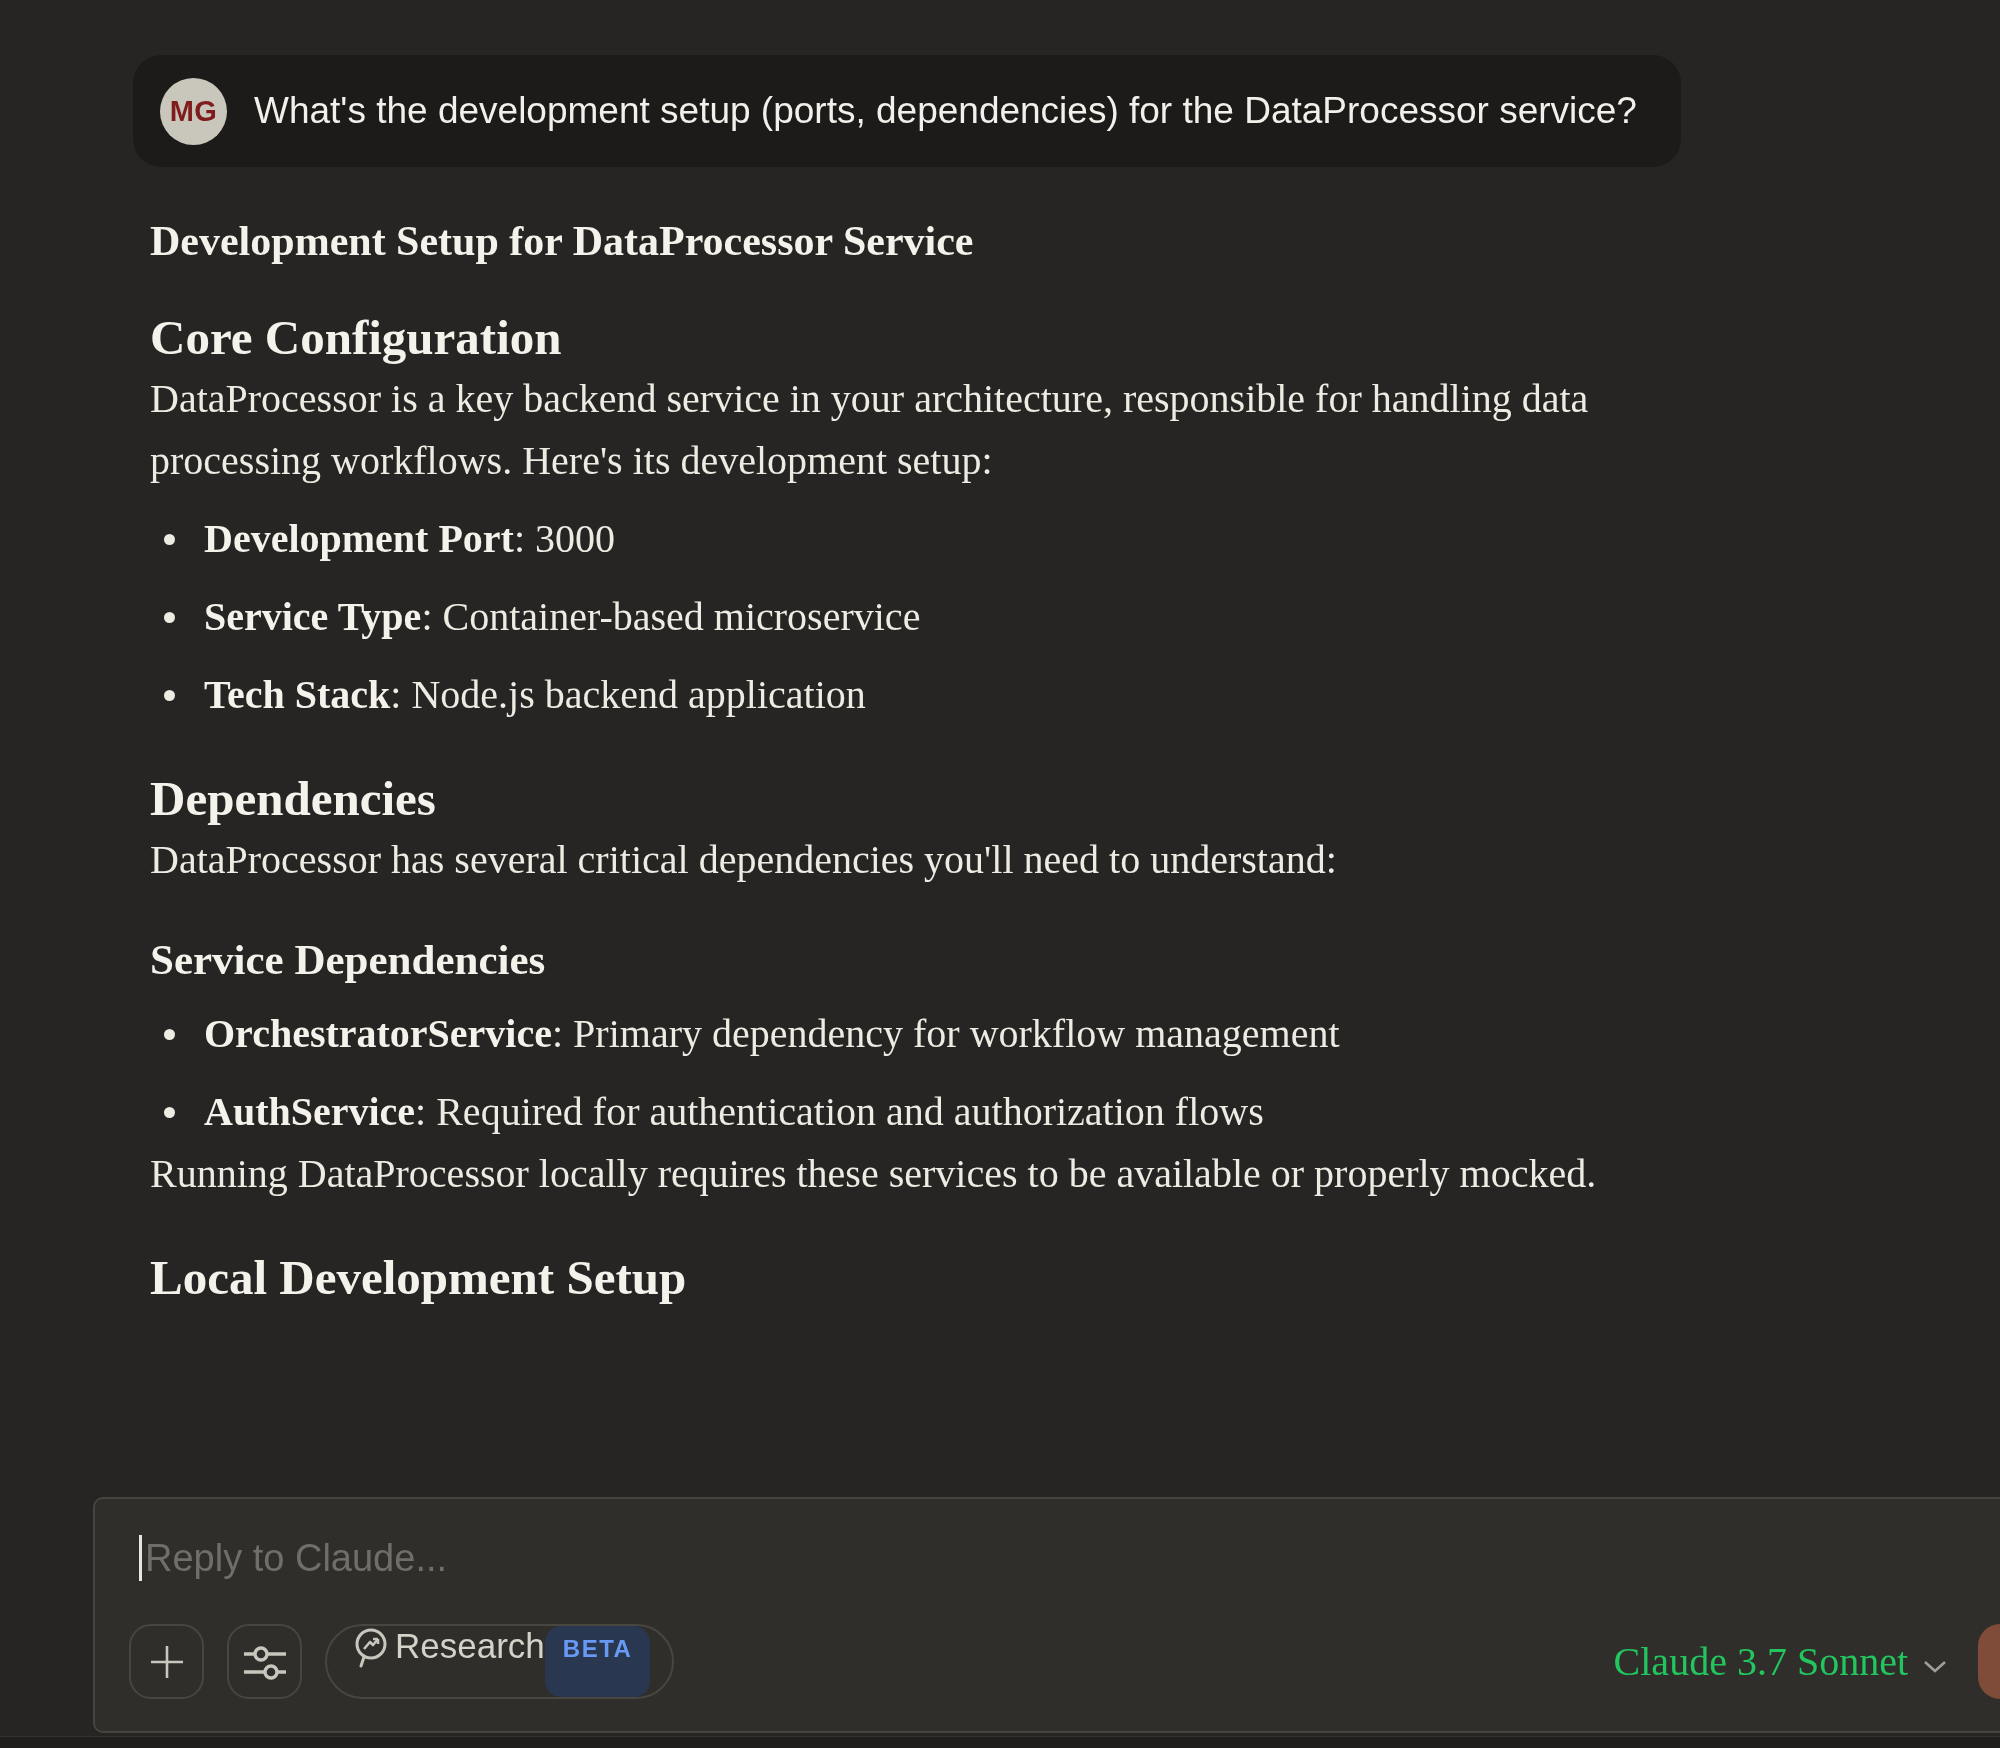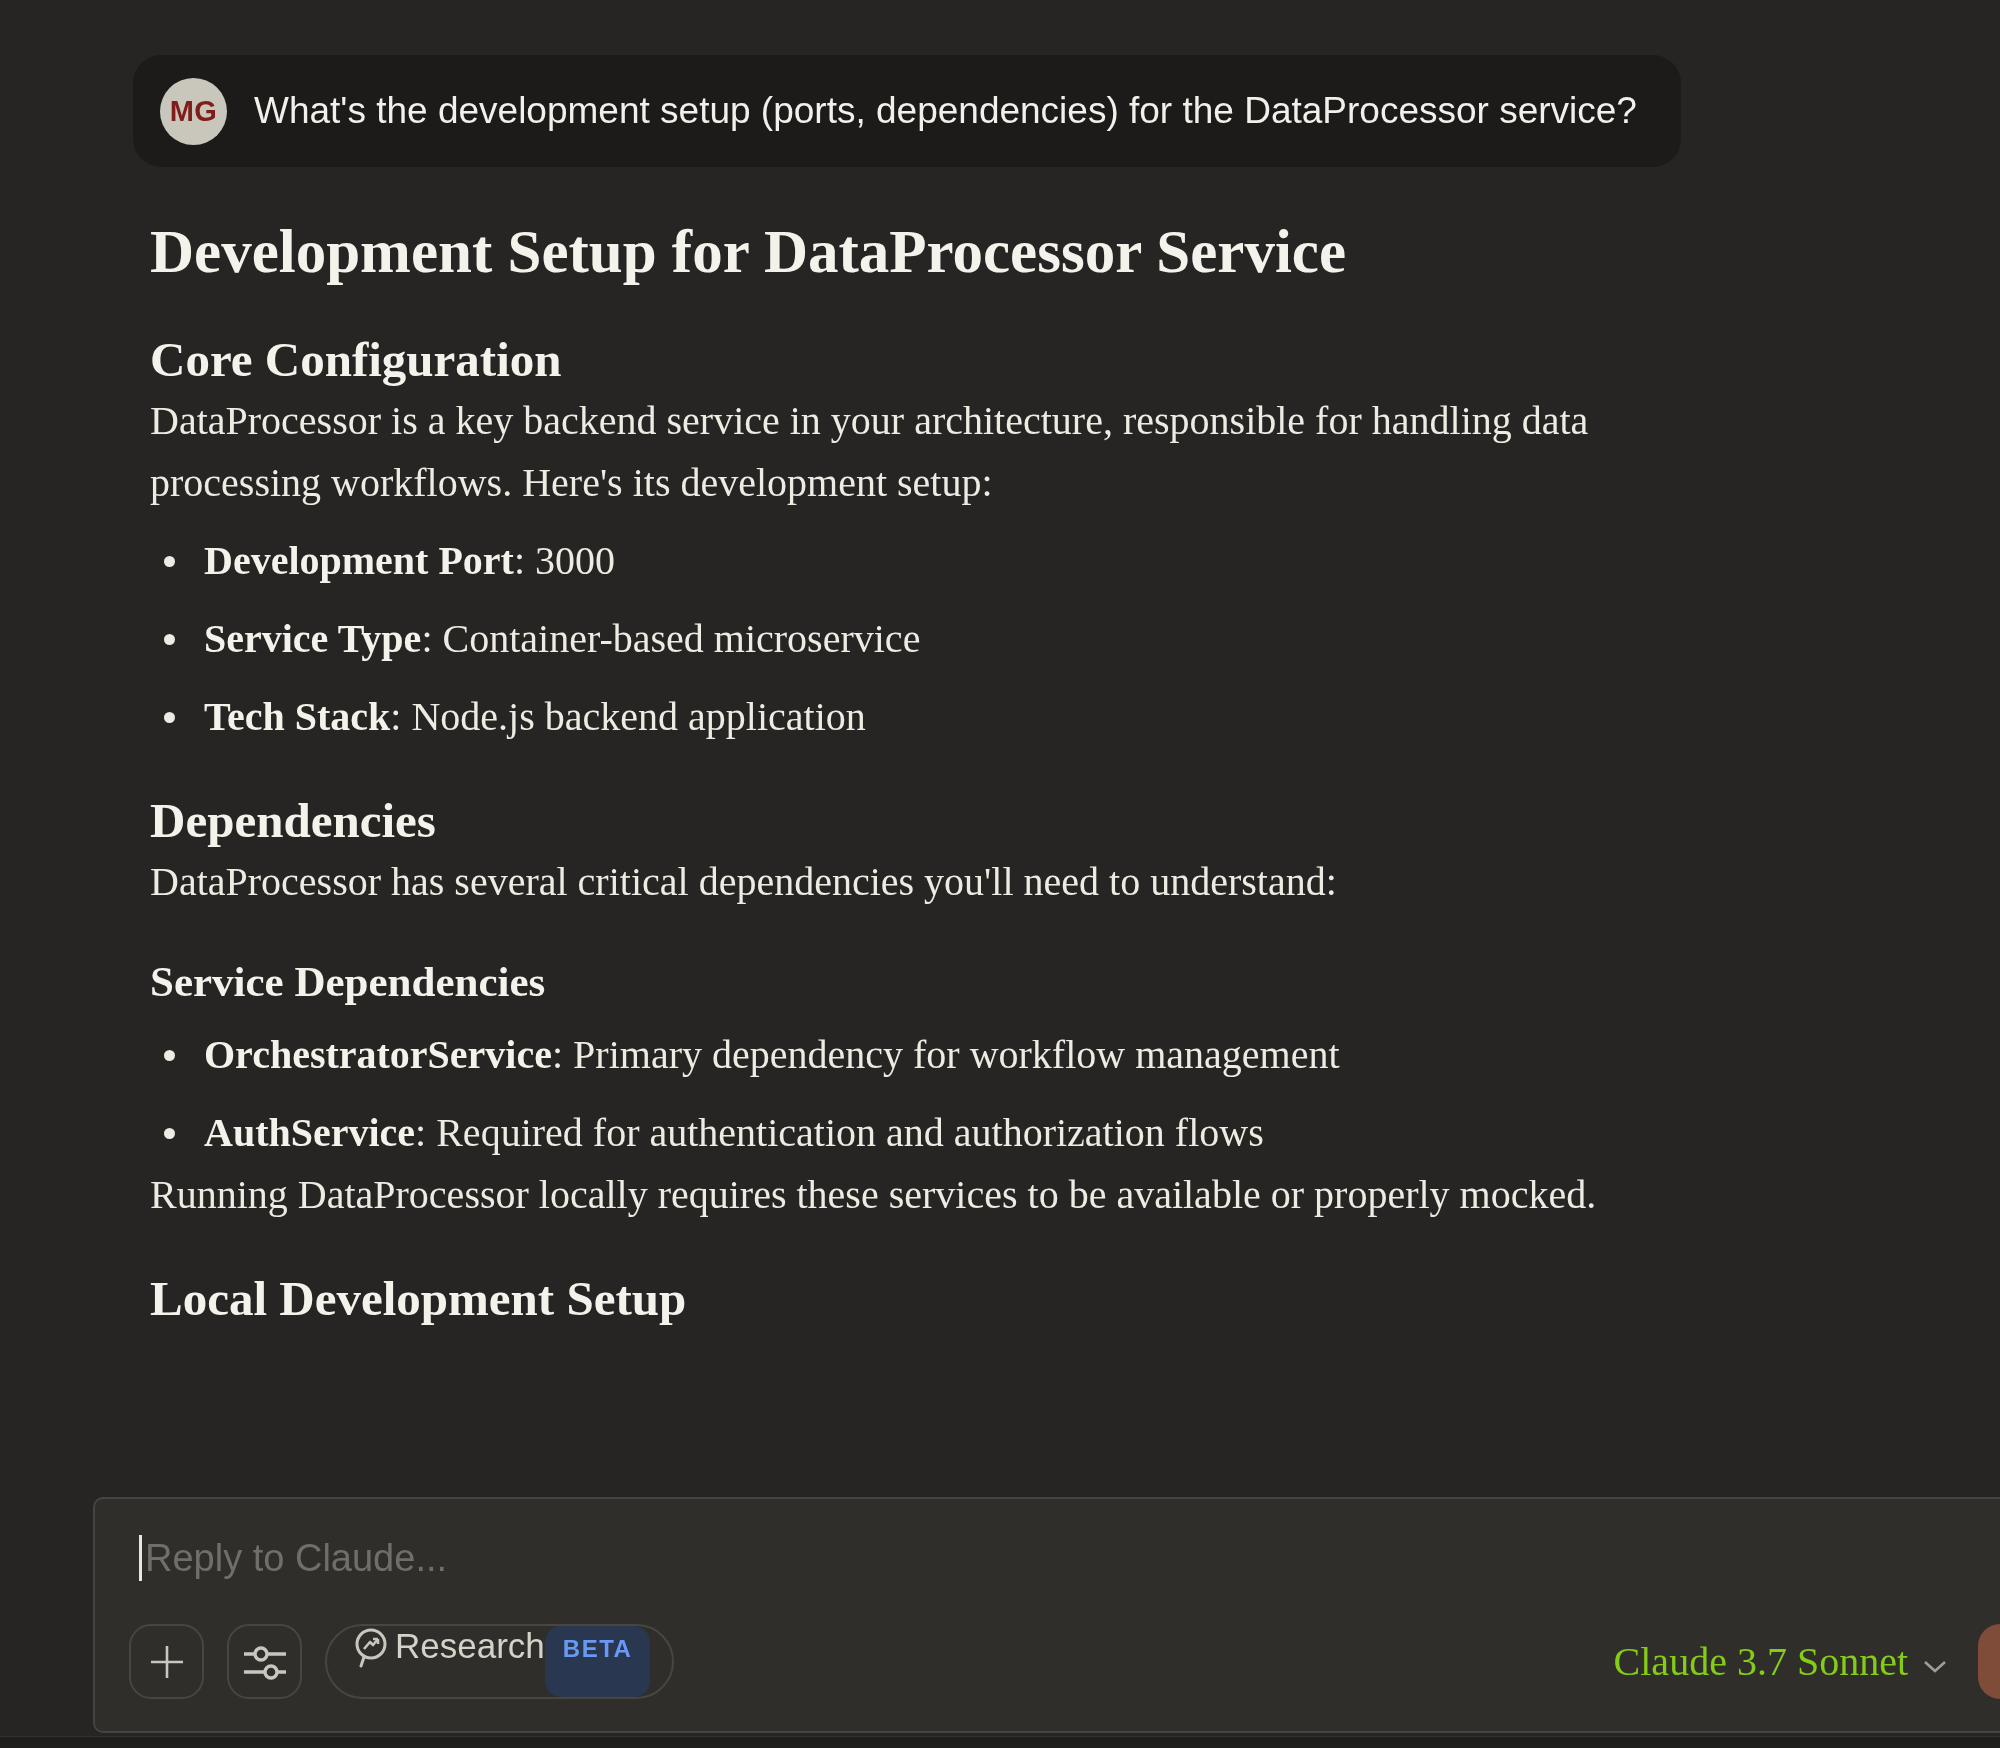--- a/index.html
+++ b/index.html
@@ -33,21 +33,21 @@
 
   
   .response {
     position:absolute; left:150px; top:167px; width:1568px;
     font-family:"Liberation Serif","DejaVu Serif",serif;
     color:#eeebe3;
     font-size:40px; line-height:1.55;
   }
   .response h1 {
     margin-top:50px;
-    font-size:61px; line-height:1.15; font-weight:bold; color:#f4f2ea;
+    font-size:42px; line-height:1.15; font-weight:bold; color:#f4f2ea;
   }
   .response h2 {
     margin-top:44px;
     font-size:49px; line-height:1.2; font-weight:bold; color:#f4f2ea;
   }
   .response h3 {
     margin-top:42px;
     font-size:43px; line-height:1.25; font-weight:bold; color:#f4f2ea;
   }
   .response p { }
@@ -106,21 +106,21 @@
   .composer-right {
     position:absolute; right:26px; bottom:32px;
     display:flex; align-items:center; gap:30px;
   }
   .model-selector {
     display:flex; align-items:baseline; gap:14px;
     cursor:pointer;
   }
   .model-name {
     font-family:"Liberation Serif","DejaVu Serif",serif;
-    color:#84cc16; font-size:40px;
+    color:#22c55e; font-size:40px;
   }
   .send-btn {
     width:75px; height:75px; border:none;
     border-radius:22px; background:#7f4c39;
     display:flex; align-items:center; justify-content:center;
     cursor:pointer;
   }
 
   .bottom-strip {
     position:absolute; left:0; bottom:0; width:2000px; height:12px;

